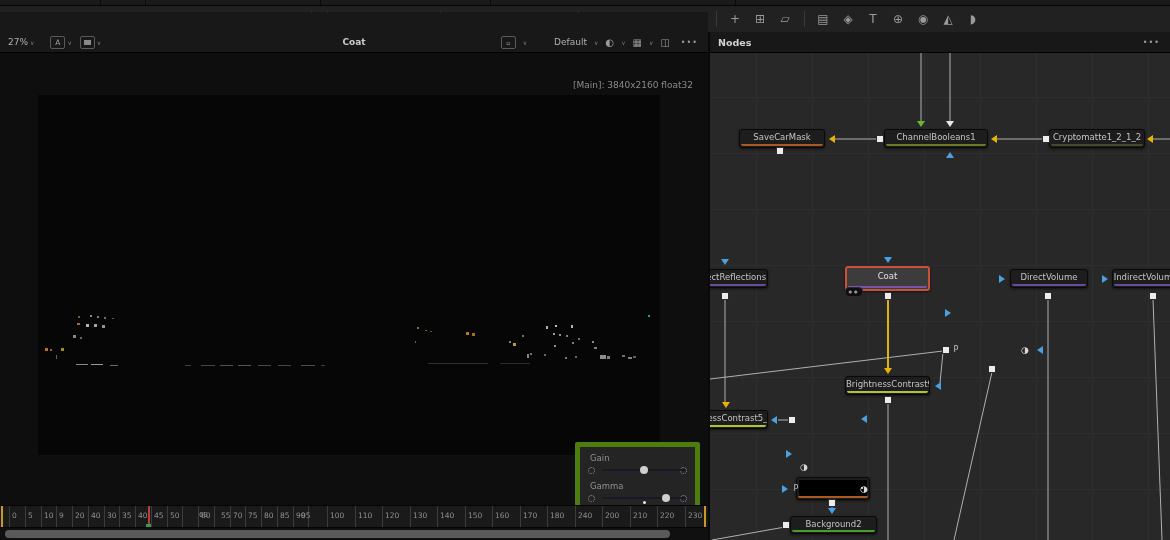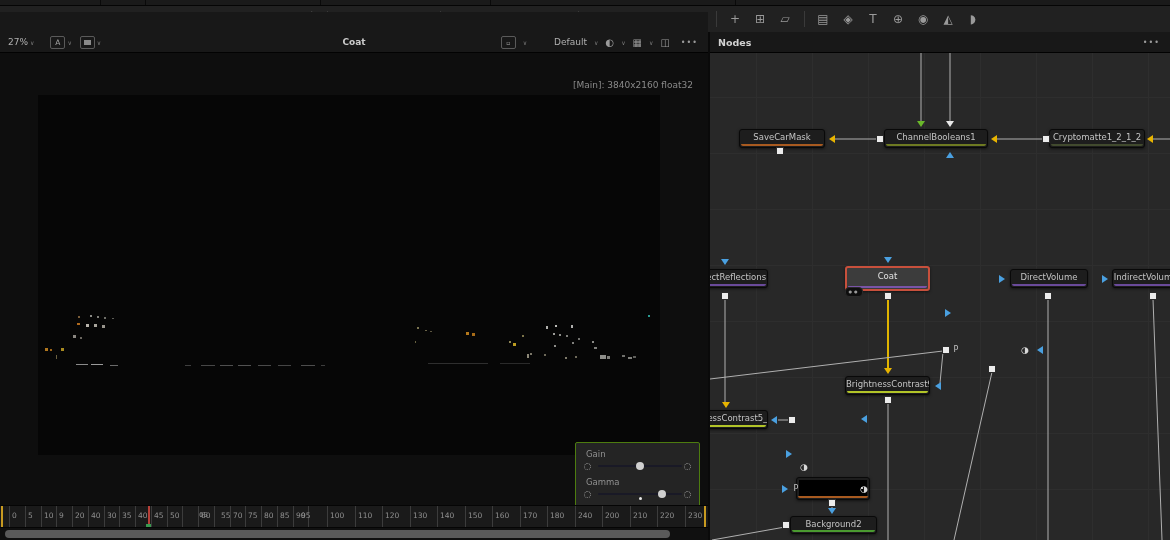--- a/index.html
+++ b/index.html
@@ -20,21 +20,21 @@
   .buf-fill{display:inline-block;width:7px;height:5px;background:#8a8a8a}
   .vh-title{position:absolute;left:154px;width:400px;text-align:center;font-weight:bold;color:#cccccc}
   .dots{color:#9a9a9a;letter-spacing:1px;font-size:8px}
   .grid-glyph,.icon-glyph{color:#9a9a9a;font-size:10px}
   
   .viewer{position:absolute;left:0;top:32px;width:708px;height:508px;background:#0e0e0e}
   .v-image{position:absolute;left:38px;top:63px;width:622px;height:360px;background:#060606}
   .speck{position:absolute}
   .v-status{position:absolute;top:48px;right:15px;font-size:9px;color:#8a8a8a}
   
-  .gg-panel{position:absolute;left:575px;top:410px;width:125px;height:74px;background:#242424;border:1px solid #4d7c0f;border-radius:2px;box-sizing:border-box}
+  .gg-panel{position:absolute;left:575px;top:410px;width:125px;height:74px;background:#242424;border:5px solid #4d7c0f;border-radius:2px;box-sizing:border-box}
   .gg-label{position:absolute;left:10px;font-size:8.5px;color:#909090}
   .gg-track{position:absolute;left:22px;width:84px;height:2px;background:#191926;border-radius:1px}
   .gg-handle{position:absolute;top:-3px;width:8px;height:8px;border-radius:50%;background:#cfcfcf}
   .gg-sun{position:absolute;width:5px;height:5px;border:1px dotted #8a8a8a;border-radius:50%}
   .gg-dot{position:absolute;width:3px;height:3px;border-radius:50%;background:#e8e8e8}
   
   .ruler{position:absolute;left:0;top:473px;width:708px;height:23px;background:#1a1a1a;border-top:1px solid #050505;border-bottom:1px solid #050505;box-sizing:border-box;overflow:hidden}
   .rtick{position:absolute;top:0;width:1px;height:22px;background:#3c3c3c}
   .rlabel{position:absolute;top:5px;font-size:7.5px;color:#8f8f8f}
   .rmark{position:absolute;top:0;width:2px;height:22px;background:#c89a20}

